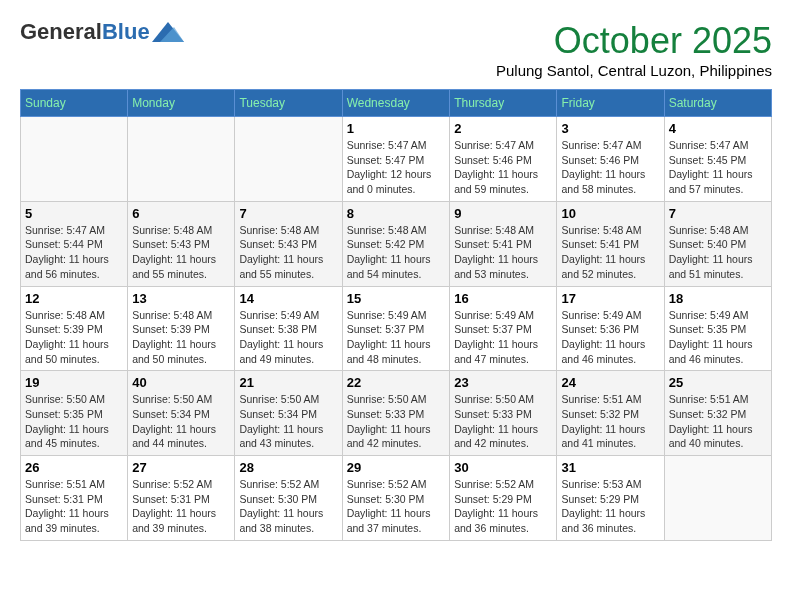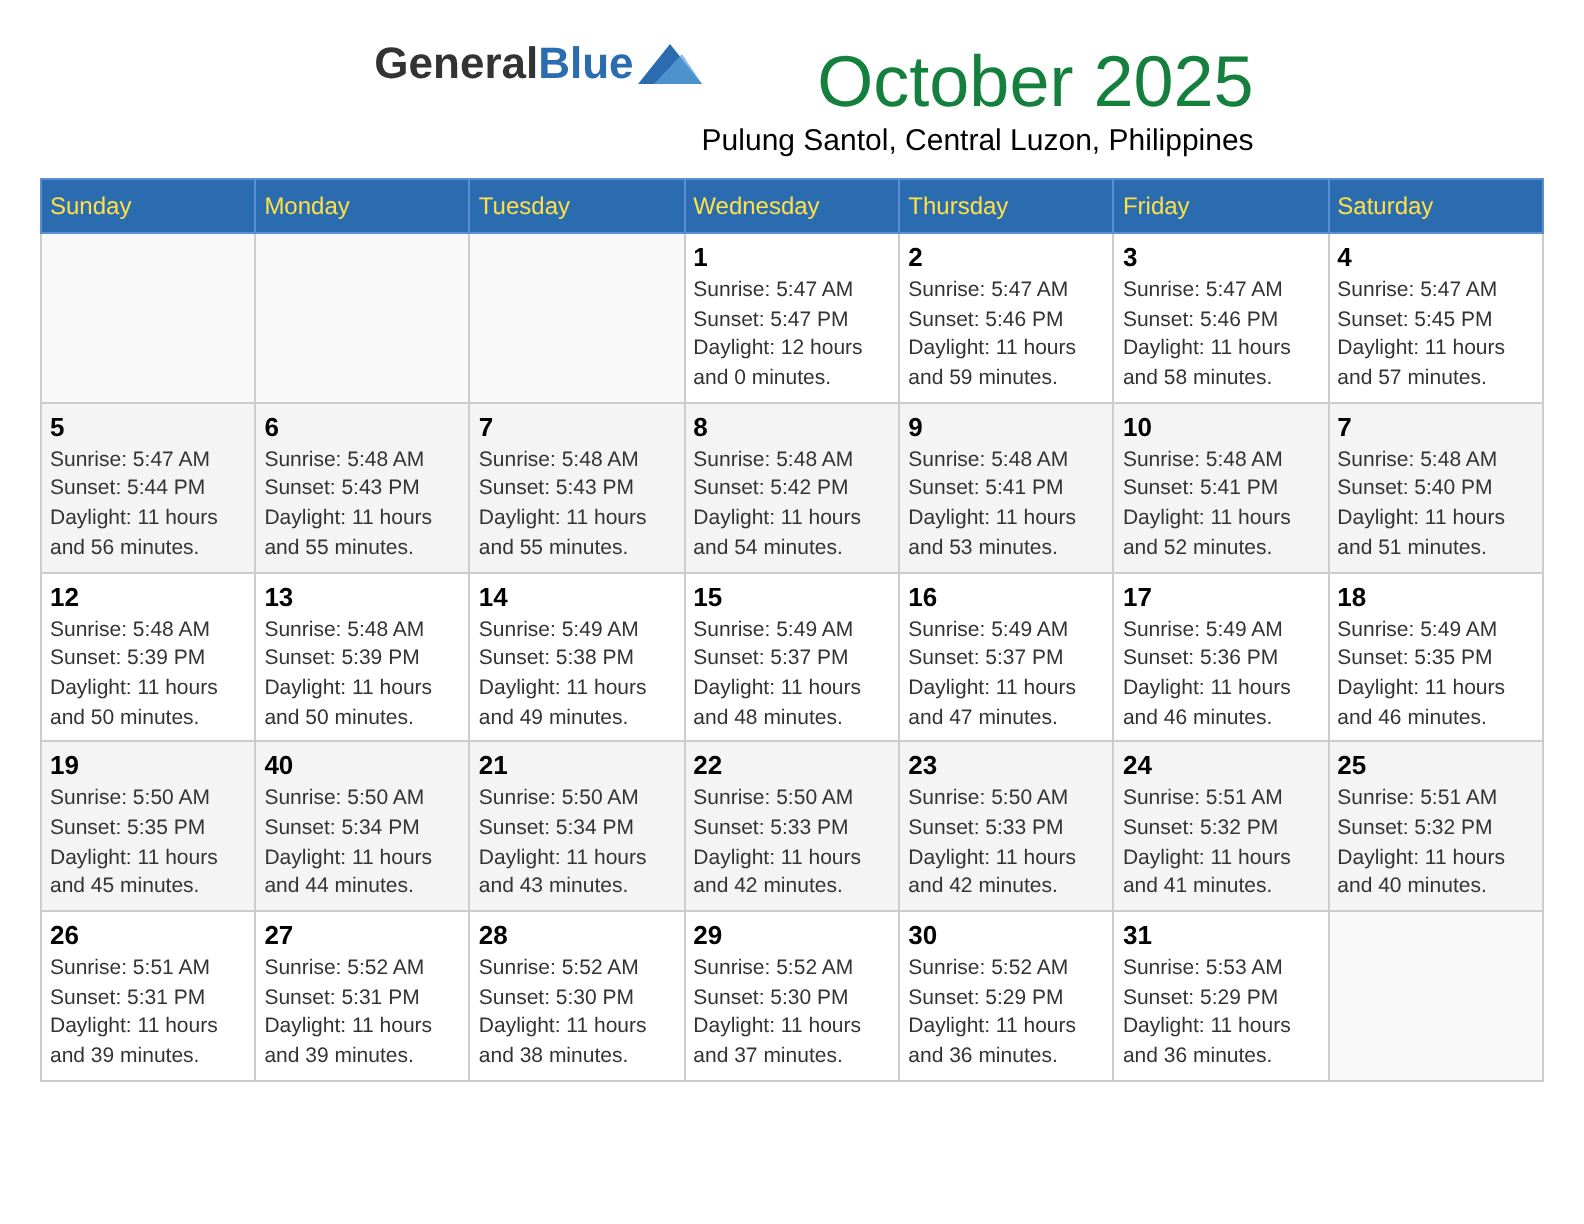--- a/index.html
+++ b/index.html
@@ -6,23 +6,22 @@
     body {
       font-family: Arial, sans-serif;
       background: #fff;
       width: 792px;
       min-height: 612px;
       padding: 20px;
     }
     .header {
       display: flex;
       align-items: flex-start;
-      justify-content: center;
+      justify-content: space-between;
       margin-bottom: 10px;
-      margin-left: 22px;
     }
     .logo {
       display: flex;
       flex-direction: column;
       align-items: flex-start;
     }
     .logo-row {
       display: flex;
       align-items: center;
     }
@@ -38,21 +37,21 @@
       font-size: 15px;
       color: #000000;
     }
     .calendar {
       width: 100%;
       border-collapse: collapse;
       font-size: 11px;
     }
     .calendar th {
       background-color: #2b6cb0;
-      color: #fde047;
+      color: #86efac;
       padding: 6px 4px;
       text-align: left;
       font-size: 12px;
       font-weight: normal;
       border: 1px solid #5a8fd4;
     }
     .calendar td {
       border: 1px solid #ccc;
       vertical-align: top;
       padding: 4px;

